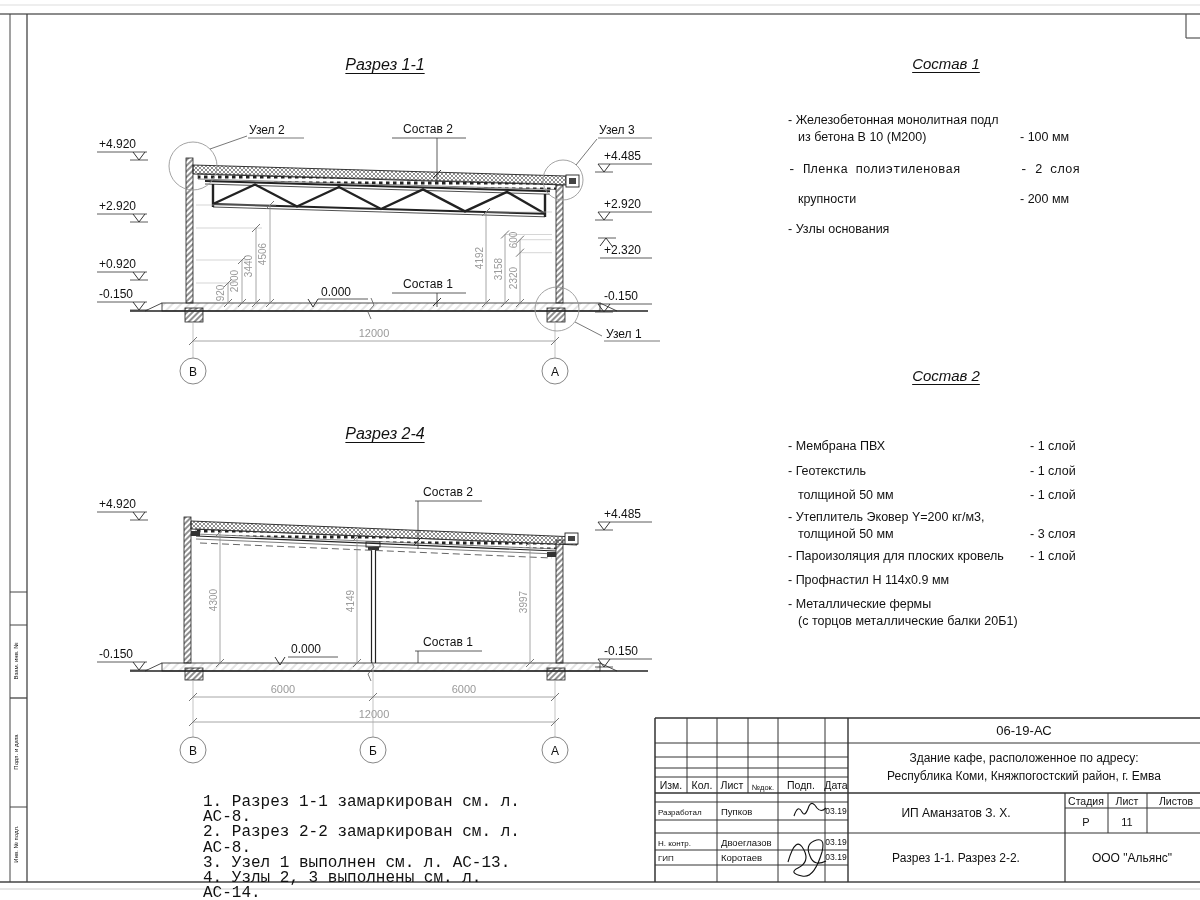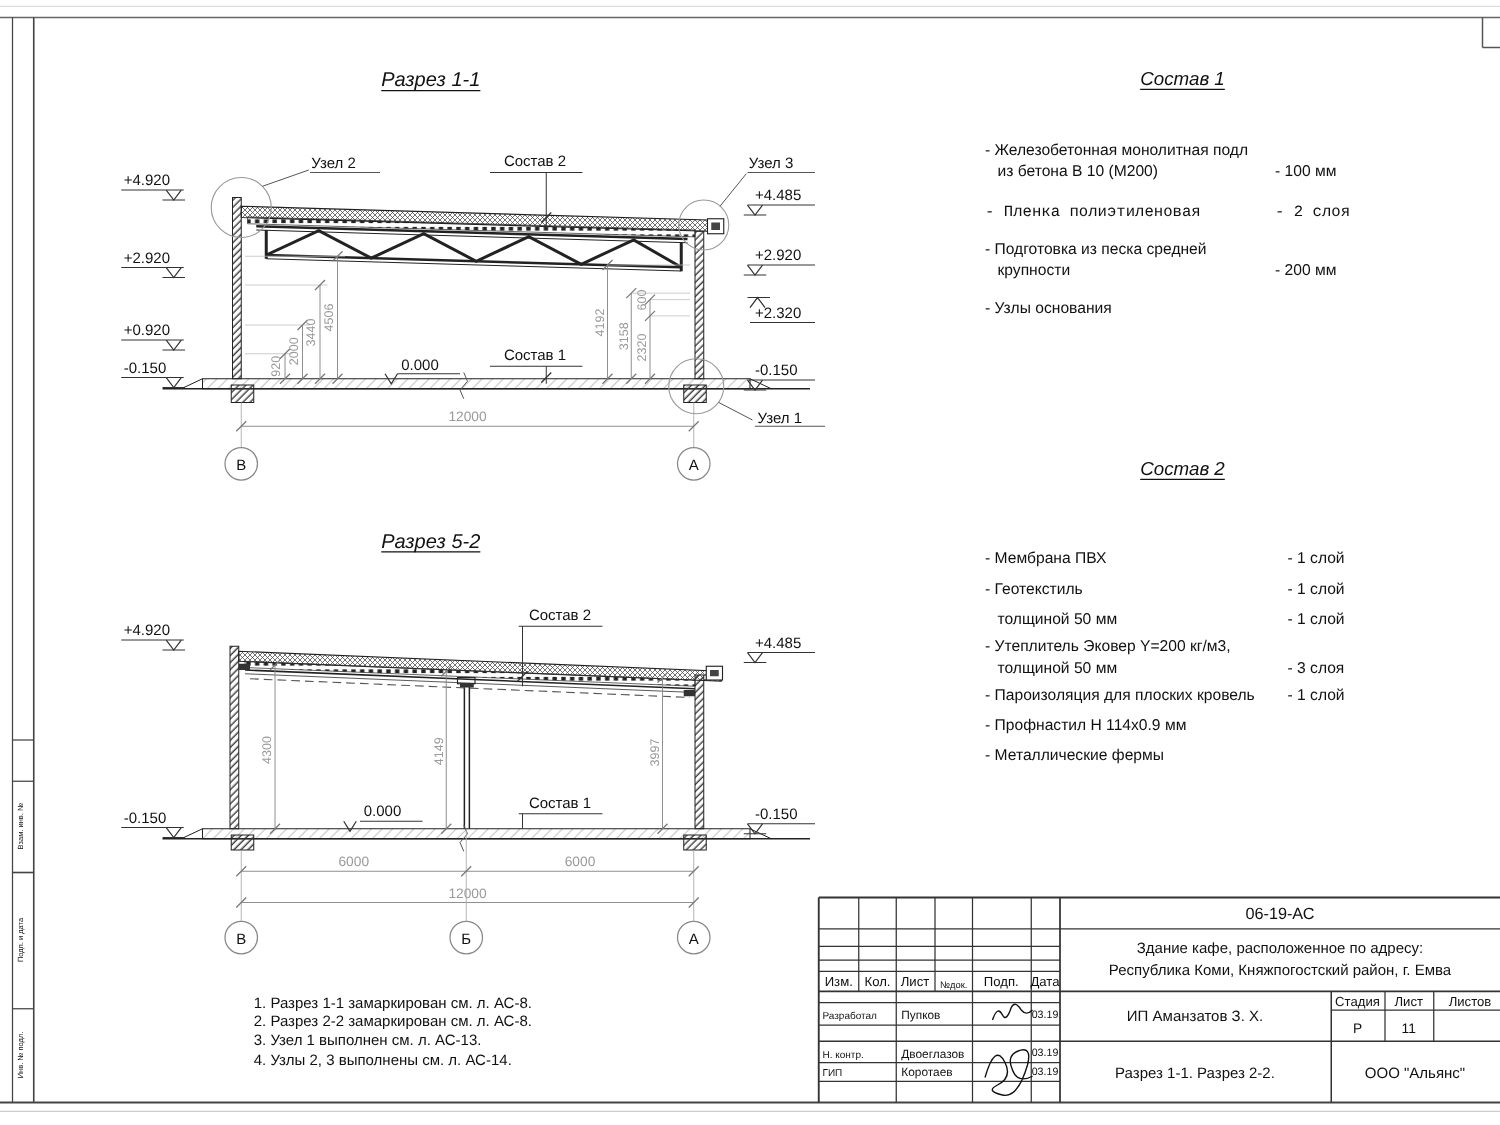--- a/index.html
+++ b/index.html
@@ -1,27 +1,27 @@
 <!DOCTYPE html>
 <html><head>
 <meta charset="utf-8">
 <style>
   html,body{margin:0;padding:0;}
   body{width:1200px;height:900px;position:relative;background:#fff;overflow:hidden;
        font-family:"Liberation Sans",sans-serif;color:#111;}
   .abs{position:absolute;}
-  .sec-title{font-style:italic;font-size:16px;text-decoration:underline;text-underline-offset:3px;text-align:left;width:160px;}
+  .sec-title{font-style:italic;font-size:16px;text-decoration:underline;text-underline-offset:3px;text-align:center;width:160px;}
   .comp-title{font-style:italic;font-size:15px;text-decoration:underline;text-underline-offset:3px;text-align:center;width:160px;}
   .comp{width:400px;font-size:12.5px;line-height:17px;}
   .comp-item{position:relative;}
   .comp-line2{padding-left:10px;}
   .comp-qty{position:absolute;bottom:0;white-space:nowrap;}
   #comp1-items .comp-qty{left:232px;}
   #comp2-items .comp-qty{left:242px;}
-  .notes div{font-size:12px;line-height:15.2px;}
+  .notes div{font-size:16px;line-height:15.2px;font-family:Liberation Mono, monospace;}
   svg text{fill:#111;}
   .dimtxt{fill:#9a9a9a;font-size:10px;}
   .dimtxt11{fill:#9a9a9a;font-size:11px;}
   .lbl{font-size:12px;}
 </style>
 </head>
 <body>
 
 <svg class="abs" style="left:0;top:0;" width="1200" height="900" viewBox="0 0 1200 900">
   <defs>
@@ -388,37 +388,36 @@
       <text x="1176" y="805" text-anchor="middle">Листов</text>
     </g>
     <text x="1086" y="826" text-anchor="middle" font-size="11">Р</text>
     <text x="1127" y="826" text-anchor="middle" font-size="11">11</text>
     <text x="956" y="862" text-anchor="middle" font-size="12">Разрез 1-1. Разрез 2-2.</text>
     <text x="1132" y="862" text-anchor="middle" font-size="12">ООО "Альянс"</text>
   </g>
 </svg>
 
 <div class="abs sec-title" style="left:305px;top:56px;">Разрез 1-1</div>
-<div class="abs sec-title" style="left:305px;top:425px;">Разрез 5-2</div>
+<div class="abs sec-title" style="left:305px;top:425px;">Разрез 2-4</div>
 
 <div class="abs comp-title" style="left:866px;top:55px;">Состав 1</div>
 <div class="abs comp-title" style="left:866px;top:367px;">Состав 2</div>
 
 <div class="abs comp" id="comp1-items" style="left:788px;top:112px;">
   <div class="comp-item" style="margin-bottom:16px;">
     <div><span>- Железобетонная  монолитная подл</span></div>
     <div class="comp-line2">из бетона В 10 (М200)</div>
     <div class="comp-qty">- 100 мм</div>
   </div>
   <div class="comp-item" style="margin-bottom:12px;font-family:Liberation Mono, monospace;">
     <div><span>- Пленка полиэтиленовая</span></div>
     <div class="comp-qty">-  2 слоя</div>
   </div>
   <div class="comp-item" style="margin-bottom:13px;">
-    <div><span>- Подготовка из песка средней</span></div>
     <div class="comp-line2">крупности</div>
     <div class="comp-qty">- 200 мм</div>
   </div>
   <div class="comp-item">
     <div><span>- Узлы основания</span></div>
   </div>
 </div>
 
 <div class="abs comp" id="comp2-items" style="left:788px;top:438px;">
   <div class="comp-item" style="margin-bottom:8px;">
@@ -440,20 +439,21 @@
   </div>
   <div class="comp-item" style="margin-bottom:7px;">
     <div><span>- Пароизоляция для плоских кровель</span></div>
     <div class="comp-qty">- 1 слой</div>
   </div>
   <div class="comp-item" style="margin-bottom:7px;">
     <div><span>- Профнастил Н 114х0.9 мм</span></div>
   </div>
   <div class="comp-item">
     <div><span>- Металлические фермы</span></div>
+    <div class="comp-line2">(с торцов металлические балки 20Б1)</div>
   </div>
 </div>
 
 <div class="abs notes" style="left:203px;top:795px;width:340px;">
   <div>1. Разрез 1-1 замаркирован см. л. АС-8.</div>
   <div>2. Разрез 2-2 замаркирован см. л. АС-8.</div>
   <div>3. Узел 1 выполнен см. л. АС-13.</div>
   <div>4. Узлы 2, 3 выполнены см. л. АС-14.</div>
 </div>
 

